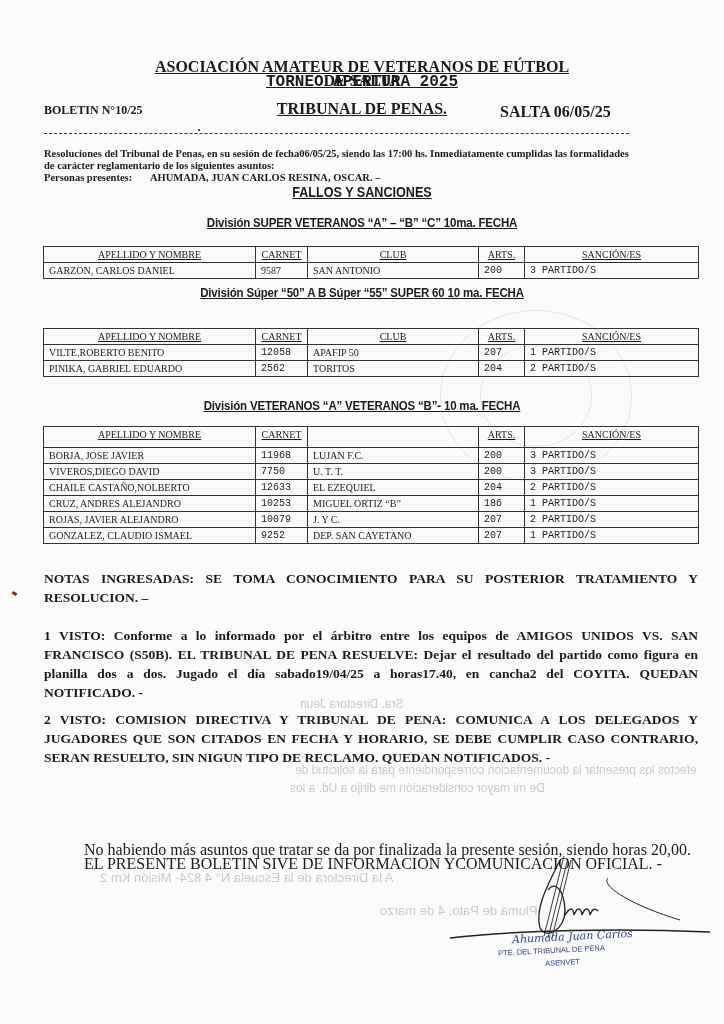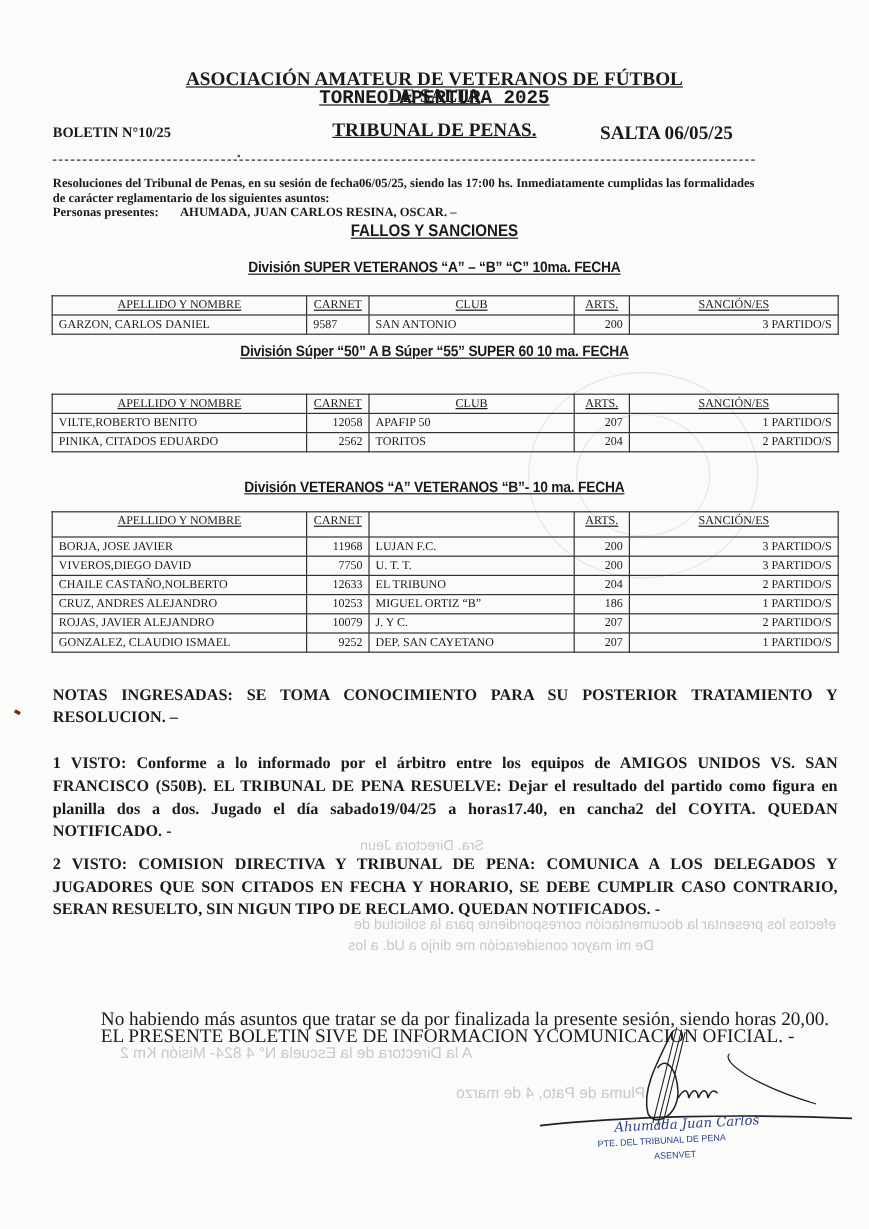--- a/index.html
+++ b/index.html
@@ -8,21 +8,21 @@
     font-family: "Liberation Serif", serif; color: #1a1a1a;
   }
   .abs { position: absolute; }
   .b { font-weight: bold; }
   .hdr { left: 0; width: 724px; text-align: center; font-weight: bold; font-size: 16px; line-height: 13px; text-decoration: underline; }
   .small { font-size: 10.5px; font-weight: bold; line-height: 13px; }
   .divtitle { left: 0; width: 724px; text-align: center; font-weight: bold; font-size: 12.5px; text-decoration: underline; font-family: "Liberation Sans", sans-serif; letter-spacing: -0.2px; transform: scaleX(0.92); }
   table.sanc { position: absolute; left: 43px; width: 656px; border-collapse: collapse; font-size: 10px; table-layout: fixed; }
   table.sanc td, table.sanc th { border: 1px solid #333; padding: 0 5px; height: 15px; line-height: 15px; white-space: nowrap; overflow: hidden; font-weight: normal; }
   table.sanc th { text-decoration: underline; text-align: center; }
-  table.sanc td.c { text-align: right; }
+  table.sanc td.c { text-align: left; font-family: Liberation Mono, monospace; }
   .col1 { width: 212px; } .col2 { width: 52px; } .col3 { width: 171px; } .col4 { width: 46px; } .col5 { width: auto; }
   .para { left: 44px; width: 654px; font-weight: bold; font-size: 13.5px; line-height: 19px; text-align: justify; text-align-last: left; }
   .foot { font-size: 16px; line-height: 14px; }
   .ghost { color: #c9c9c9; font-family: "Liberation Sans", sans-serif; font-size: 12px; transform: scaleX(-1); white-space: nowrap; }
   .stamp { border: 1px solid #e6e6ea; border-radius: 50%; }
 </style>
 </head>
 <body>
 
 <div class="abs stamp" style="left:440px; top:310px; width:190px; height:170px;"></div>
@@ -94,21 +94,21 @@
     <th>SANCIÓN/ES</th>
   </tr>
   <tr>
     <td>VILTE,ROBERTO BENITO</td>
     <td class="c">12058</td>
     <td>APAFIP 50</td>
     <td class="c">207</td>
     <td class="c">1 PARTIDO/S</td>
   </tr>
   <tr>
-    <td>PINIKA, CITADOS EDUARDO</td>
+    <td>PINIKA, GABRIEL EDUARDO</td>
     <td class="c">2562</td>
     <td>TORITOS</td>
     <td class="c">204</td>
     <td class="c">2 PARTIDO/S</td>
   </tr>
 </tbody>
   </table>
 
 <div class="abs divtitle" style="top:399px;">División VETERANOS “A” VETERANOS “B”-    10 ma.     FECHA</div>
 <table class="sanc" style="top:426px;">
@@ -137,21 +137,21 @@
   <tr>
     <td>VIVEROS,DIEGO DAVID</td>
     <td class="c">7750</td>
     <td>U.  T.  T.</td>
     <td class="c">200</td>
     <td class="c">3 PARTIDO/S</td>
   </tr>
   <tr>
     <td>CHAILE CASTAÑO,NOLBERTO</td>
     <td class="c">12633</td>
-    <td>EL TRIBUNO</td>
+    <td>EL EZEQUIEL</td>
     <td class="c">204</td>
     <td class="c">2 PARTIDO/S</td>
   </tr>
   <tr>
     <td>CRUZ, ANDRES ALEJANDRO</td>
     <td class="c">10253</td>
     <td>MIGUEL ORTIZ “B”</td>
     <td class="c">186</td>
     <td class="c">1 PARTIDO/S</td>
   </tr>

